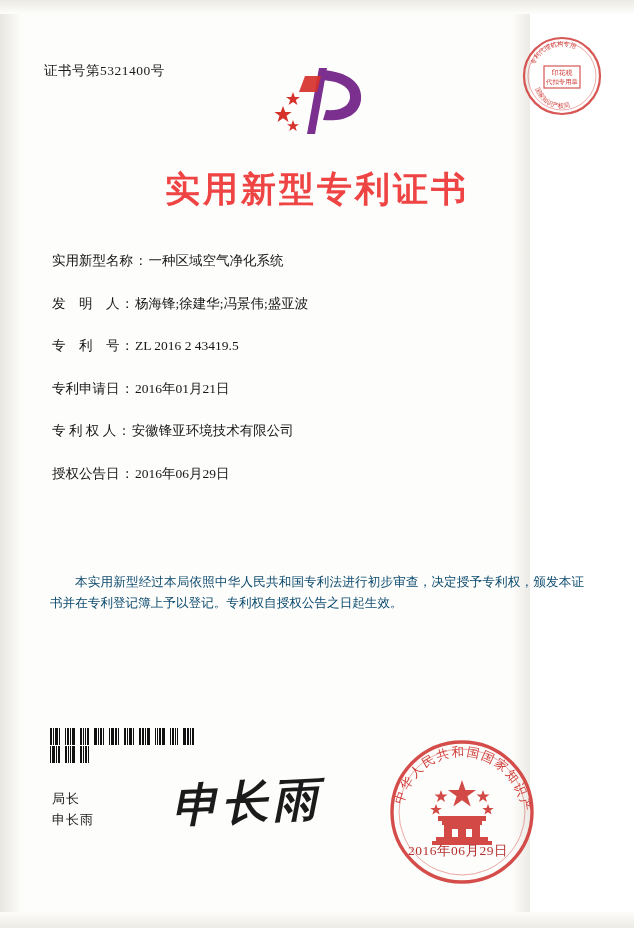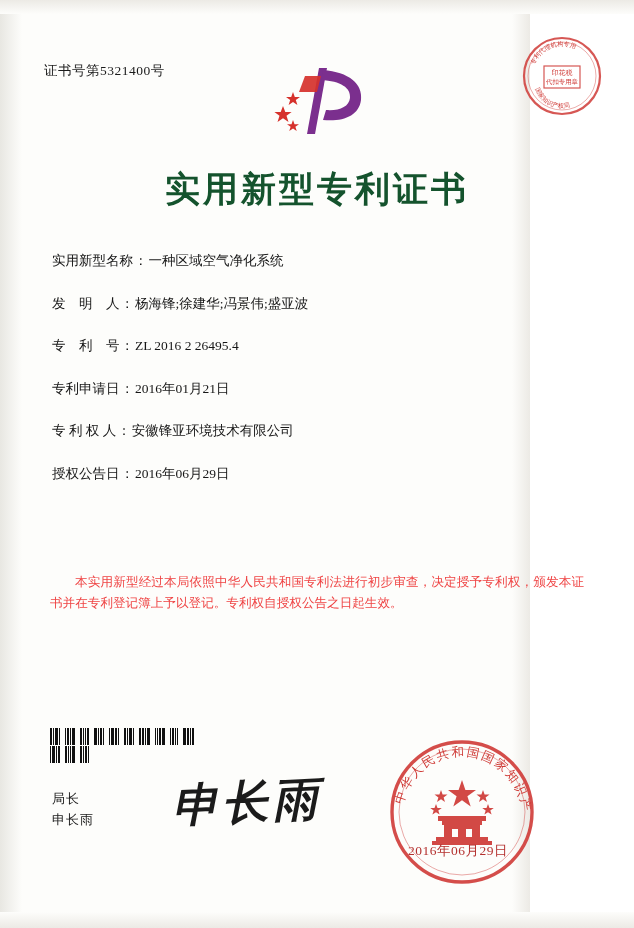--- a/index.html
+++ b/index.html
@@ -82,21 +82,21 @@
   .doc-title {
     position: absolute;
     left: 0;
     top: 166px;
     width: 634px;
     text-align: center;
     font-family: "DejaVu Serif", serif;
     font-size: 35px;
     font-weight: bold;
     letter-spacing: 3px;
-    color: #14532d;
+    color: #ef4444;
   }
 
   
   .fields {
     position: absolute;
     left: 52px;
     top: 252px;
     width: 520px;
   }
   .field-row {
@@ -120,21 +120,21 @@
 
   
   .body-text {
     position: absolute;
     left: 50px;
     top: 572px;
     width: 534px;
     font-size: 12.6px;
     line-height: 21px;
     text-align: justify;
-    color: #ef4444;
+    color: #0c4a6e;
   }
   .body-text p {
     margin: 0 0 2px 0;
     text-indent: 25px;
   }
 
   
   .barcode {
     position: absolute;
     left: 50px;
@@ -258,21 +258,21 @@
       <span class="field-value">一种区域空气净化系统</span>
     </div>
     <div class="field-row">
       <span class="field-label">发　明　人</span>
       <span class="field-colon">：</span>
       <span class="field-value">杨海锋;徐建华;冯景伟;盛亚波</span>
     </div>
     <div class="field-row">
       <span class="field-label">专　利　号</span>
       <span class="field-colon">：</span>
-      <span class="field-value">ZL 2016 2 26495.4</span>
+      <span class="field-value">ZL 2016 2 43419.5</span>
     </div>
     <div class="field-row">
       <span class="field-label">专利申请日</span>
       <span class="field-colon">：</span>
       <span class="field-value">2016年01月21日</span>
     </div>
     <div class="field-row">
       <span class="field-label">专 利 权 人</span>
       <span class="field-colon">：</span>
       <span class="field-value">安徽锋亚环境技术有限公司</span>

